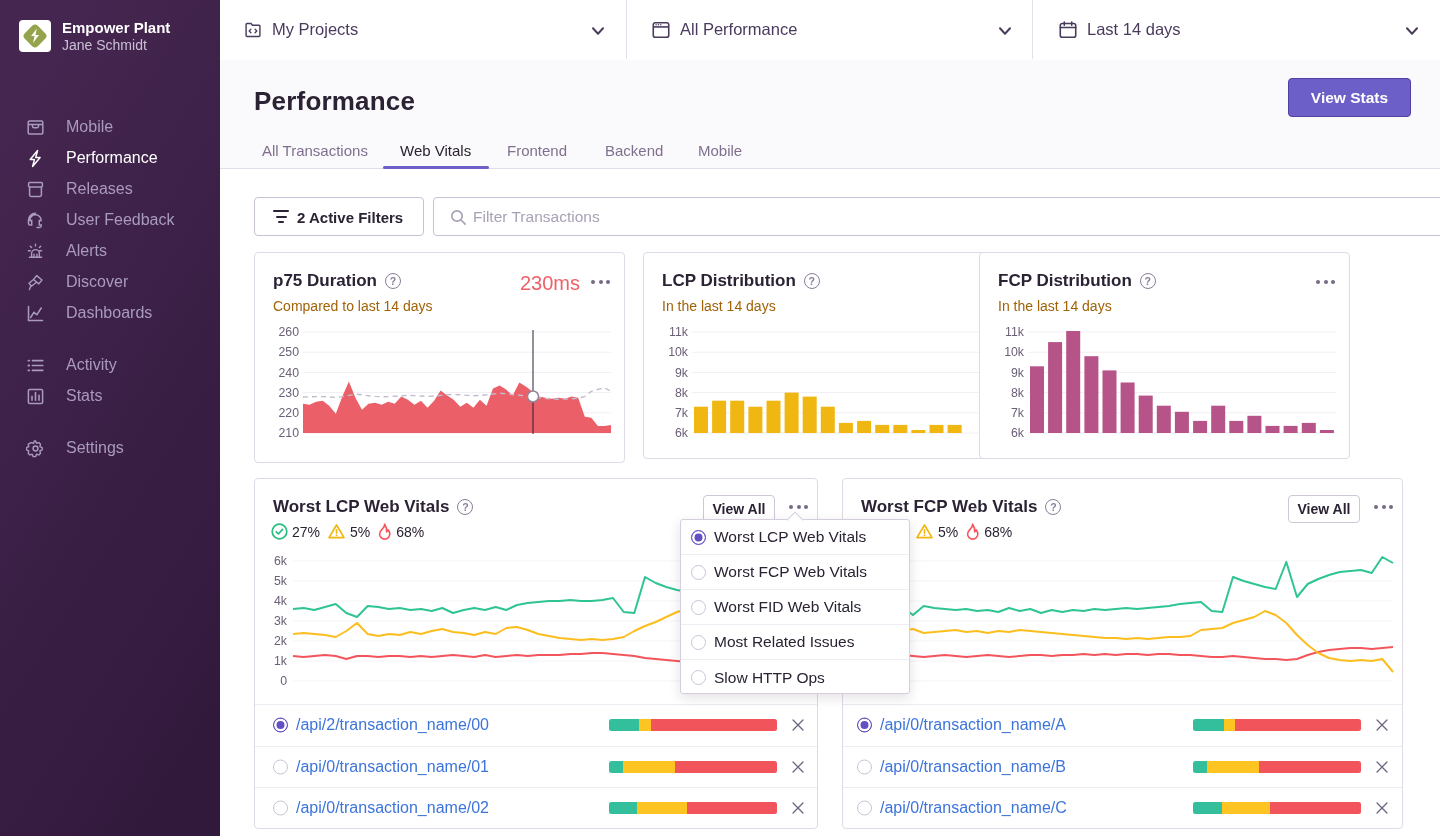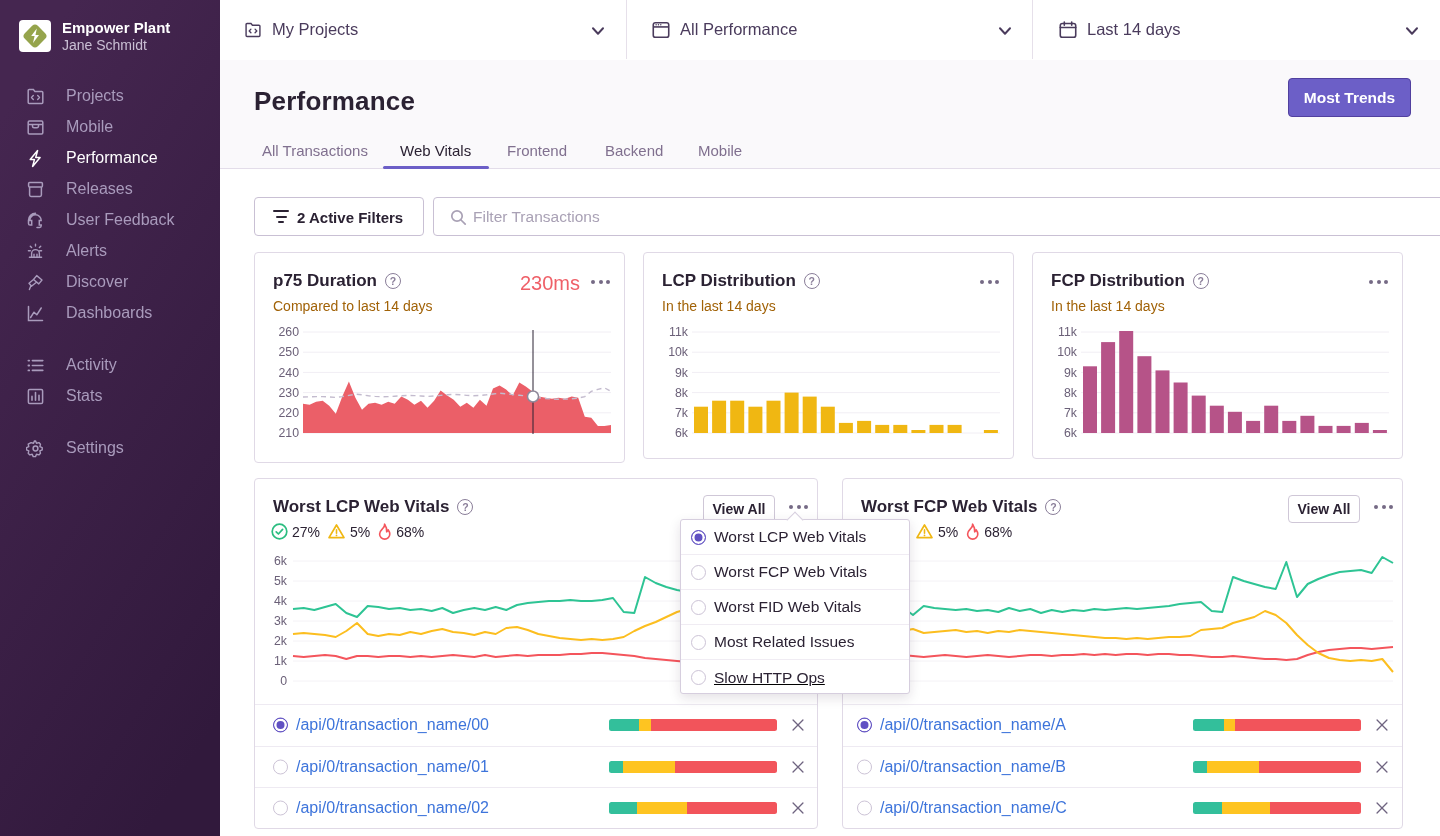--- a/index.html
+++ b/index.html
@@ -54,42 +54,33 @@
 .radio.sel { border:1.5px solid #6151c3; background:#6151c3; box-shadow:inset 0 0 0 2.5px #fff; }
 .tlink { position:absolute; top:50%; transform:translateY(-50%); font-size:16px; color:#3d74db; }
 .b3wrap { position:absolute; top:50%; transform:translateY(-50%); display:flex; }
 .b3 { position:relative; height:12px; border-radius:2.5px; overflow:hidden; display:inline-block; }
 .b3 i { position:absolute; top:0; height:100%; }
 .xi { position:absolute; top:50%; transform:translateY(-50%); display:flex; }
 
 #menu { position:absolute; left:680px; top:519px; width:230px; height:175px; background:#fff; border:1px solid #d6cede; border-radius:3px; box-shadow:0 4px 12px rgba(47,25,55,.13); z-index:30; }
 #menu:before { content:""; position:absolute; left:108px; top:-6.5px; width:11px; height:11px; background:#fff; border-left:1px solid #d6cede; border-top:1px solid #d6cede; transform:rotate(45deg); }
 .mitem { height:35px; display:flex; align-items:center; padding-left:10px; border-bottom:1px solid #f0ecf3; }
-.mitem:last-child { border-bottom:none;text-decoration:underline; }
+.mitem:last-child { border-bottom:none; }
 .mlab { margin-left:8px; font-size:15.5px; color:#2b2233; }
 a { text-decoration:none; }
 </style></head>
 <body>
 <div id="side">
 <span class="logo"><svg width="32" height="32" viewBox="0 0 32 32">
 <rect x="0" y="0" width="32" height="32" rx="4" fill="#fff"></rect>
 <rect x="6.8" y="6.8" width="18.4" height="18.4" rx="4" fill="#95a44c" transform="rotate(45 16 16)"></rect>
 <path d="M17.8 8.6 L12.2 15.9 h3.4 l-1.6 7 6-7.8 h-3.5 z" fill="#fff"></path>
 </svg></span>
 <div id="orgname">Empower Plant</div>
 <div id="username">Jane Schmidt</div>
-<div class="nitem" style="top:81px">
-      <span class="nico">
-        <svg width="19" height="19" viewBox="0 0 19 19" style="stroke:#a99bbc">
-          <path d="M2.2 5.2v-1.6a1 1 0 0 1 1-1h4.2l1.5 1.8h6.9a1 1 0 0 1 1 1v10a1 1 0 0 1-1 1H3.2a1 1 0 0 1-1-1z" fill="none" stroke-width="1.5"></path>
-          <path d="M7.3 8.6 5.5 10.5l1.8 1.9M11.7 8.6l1.8 1.9-1.8 1.9" fill="none" stroke-width="1.4" stroke-linecap="round" stroke-linejoin="round"></path>
-        </svg>
-      </span>
-      <span class="nlab">Projects</span>
-    </div>
     <div class="nitem" style="top:112px">
       <span class="nico">
         <svg width="19" height="19" viewBox="0 0 19 19" style="stroke:#a99bbc">
           <rect x="2.2" y="3" width="14.6" height="13" rx="1.2" fill="none" stroke-width="1.5"></rect>
           <path d="M2.2 6.6h14.6M6.5 6.6v1.6a1.5 1.5 0 0 0 1.5 1.5h3a1.5 1.5 0 0 0 1.5-1.5V6.6" fill="none" stroke-width="1.5"></path>
         </svg>
       </span>
       <span class="nlab">Mobile</span>
     </div>
     <div class="nitem act" style="top:143px">
@@ -208,21 +199,21 @@
         </svg>
       </span>
       <span class="lb">Last 14 days</span>
     </div>
 <span class="ch abs" style="left:1184px;top:23px"><svg width="16" height="16" viewBox="0 0 14 14">
         <path d="M2.6 4.6 7 9.4l4.4-4.8" fill="none" stroke="#4a3b5c" stroke-width="1.7" stroke-linecap="round" stroke-linejoin="round"></path>
       </svg></span>
 </div>
 <div id="phead">
 <div id="ptitle">Performance</div>
-<div id="vtbtn">Most Trends</div>
+<div id="vtbtn">View Stats</div>
 <div id="tabs">
 <span class="tab" style="left:42px">All Transactions</span>
 <span class="tab on" style="left:180px">Web Vitals</span>
 <span class="tab" style="left:287px">Frontend</span>
 <span class="tab" style="left:385px">Backend</span>
 <span class="tab" style="left:478px">Mobile</span>
 <div id="underline"></div>
 </div>
 </div>
 <div id="filterbtn">
@@ -301,21 +292,21 @@
       <rect x="194.9" y="169.9" width="14" height="10.1" fill="#f0b712"></rect>
       <rect x="213.1" y="167.9" width="14" height="12.1" fill="#f0b712"></rect>
       <rect x="231.2" y="171.9" width="14" height="8.1" fill="#f0b712"></rect>
       <rect x="249.3" y="171.9" width="14" height="8.1" fill="#f0b712"></rect>
       <rect x="267.4" y="177.0" width="14" height="3.0" fill="#f0b712"></rect>
       <rect x="285.5" y="171.9" width="14" height="8.1" fill="#f0b712"></rect>
       <rect x="303.6" y="171.9" width="14" height="8.1" fill="#f0b712"></rect>
       <rect x="339.9" y="177.0" width="14" height="3.0" fill="#f0b712"></rect>
 </svg>
 </div>
-<div class="card" style="left:1032px;top:252px;width:371px;height:207px">
+<div class="card" style="left:979px;top:252px;width:371px;height:207px">
 <div class="ttl">FCP Distribution <span class="qm">?</span></div>
 <span class="dots" style="right:14px;top:27px">
       <i></i>
       <i></i>
       <i></i>
     </span>
 <div class="sub">In the last 14 days</div>
 <svg class="chart" width="371" height="207" viewBox="0 0 371 207">
 <line x1="48.0" y1="79.0" x2="356.0" y2="79.0" stroke="#f1eef4" stroke-width="1"></line>
       <line x1="48.0" y1="99.2" x2="356.0" y2="99.2" stroke="#f1eef4" stroke-width="1"></line>
@@ -390,21 +381,21 @@
       <text x="32" y="186.2" text-anchor="end" class="axl">1k</text>
       <text x="32" y="206.2" text-anchor="end" class="axl">0</text>
 <polyline points="38.0,177.0 48.7,178.0 59.3,177.0 70.0,176.0 80.7,177.0 91.3,180.0 102.0,177.0 112.7,177.0 123.3,178.0 134.0,177.0 144.7,177.0 155.3,178.0 166.0,177.0 176.7,178.0 187.3,177.0 198.0,176.0 208.7,177.0 219.3,178.0 230.0,176.0 240.7,178.0 251.3,177.0 262.0,176.0 272.7,177.0 283.3,176.0 294.0,176.0 304.7,176.0 315.3,175.0 326.0,175.0 336.7,174.0 347.3,174.0 358.0,175.0 368.7,176.0 379.3,177.0 390.0,179.0 400.7,180.0 411.3,181.0 422.0,182.0 432.7,183.0 443.3,183.0 454.0,184.0 464.7,184.0 475.3,185.0 486.0,185.0 496.7,185.0 507.3,186.0 518.0,186.0 528.7,186.0 539.3,186.0 550.0,186.0" fill="none" stroke="#f4555c" stroke-width="2" stroke-linejoin="round"></polyline>
 <polyline points="38.0,155.0 48.7,154.0 59.3,155.0 70.0,156.0 80.7,158.0 91.3,152.0 102.0,144.0 112.7,155.0 123.3,157.0 134.0,155.0 144.7,156.0 155.3,153.0 166.0,155.0 176.7,152.0 187.3,150.0 198.0,153.0 208.7,154.0 219.3,156.0 230.0,153.0 240.7,155.0 251.3,149.0 262.0,148.0 272.7,151.0 283.3,155.0 294.0,157.0 304.7,159.0 315.3,160.0 326.0,161.0 336.7,160.0 347.3,161.0 358.0,160.0 368.7,158.0 379.3,152.0 390.0,147.0 400.7,143.0 411.3,138.0 422.0,133.0 432.7,130.0 443.3,129.0 454.0,128.0 464.7,127.0 475.3,126.0 486.0,125.0 496.7,124.0 507.3,124.0 518.0,123.0 528.7,122.0 539.3,122.0 550.0,121.0" fill="none" stroke="#fcbe1f" stroke-width="2" stroke-linejoin="round"></polyline>
 <polyline points="38.0,130.0 48.7,129.0 59.3,131.0 70.0,128.0 80.7,125.0 91.3,134.0 102.0,138.0 112.7,127.0 123.3,128.0 134.0,130.0 144.7,129.0 155.3,131.0 166.0,130.0 176.7,132.0 187.3,129.0 198.0,134.0 208.7,131.0 219.3,129.0 230.0,131.0 240.7,128.0 251.3,131.0 262.0,126.0 272.7,124.0 283.3,123.0 294.0,122.0 304.7,122.0 315.3,121.0 326.0,122.0 336.7,122.0 347.3,121.0 358.0,119.0 368.7,133.0 379.3,134.0 390.0,98.0 400.7,104.0 411.3,108.0 422.0,111.0 432.7,113.0 443.3,114.0 454.0,115.0 464.7,116.0 475.3,117.0 486.0,118.0 496.7,118.0 507.3,119.0 518.0,119.0 528.7,120.0 539.3,120.0 550.0,120.0" fill="none" stroke="#2ec494" stroke-width="2" stroke-linejoin="round"></polyline>
 </svg>
 <div class="trow" style="top:225px">
       <span style="left:18px;position:absolute;top:50%;transform:translateY(-50%);display:flex">
         <span class="radio sel"></span>
       </span>
-      <a class="tlink" style="left:41px">/api/0/transaction_name/00</a>
+      <a class="tlink" style="left:41px">/api/2/transaction_name/00</a>
       <span class="b3wrap" style="left:354px">
         <span class="b3" style="width:168px">
           <i style="left:0;width:30px;background:#33bf9b"></i>
           <i style="left:30px;width:12px;background:#fec421"></i>
           <i style="left:42px;right:0;background:#f2545b"></i>
         </span>
       </span>
       <span class="xi" style="left:536px">
         <svg width="14" height="14" viewBox="0 0 15 15">
           <path d="M2.2 2.2 L12.8 12.8 M12.8 2.2 L2.2 12.8" stroke="#6f6480" stroke-width="1.4" stroke-linecap="round"></path>

